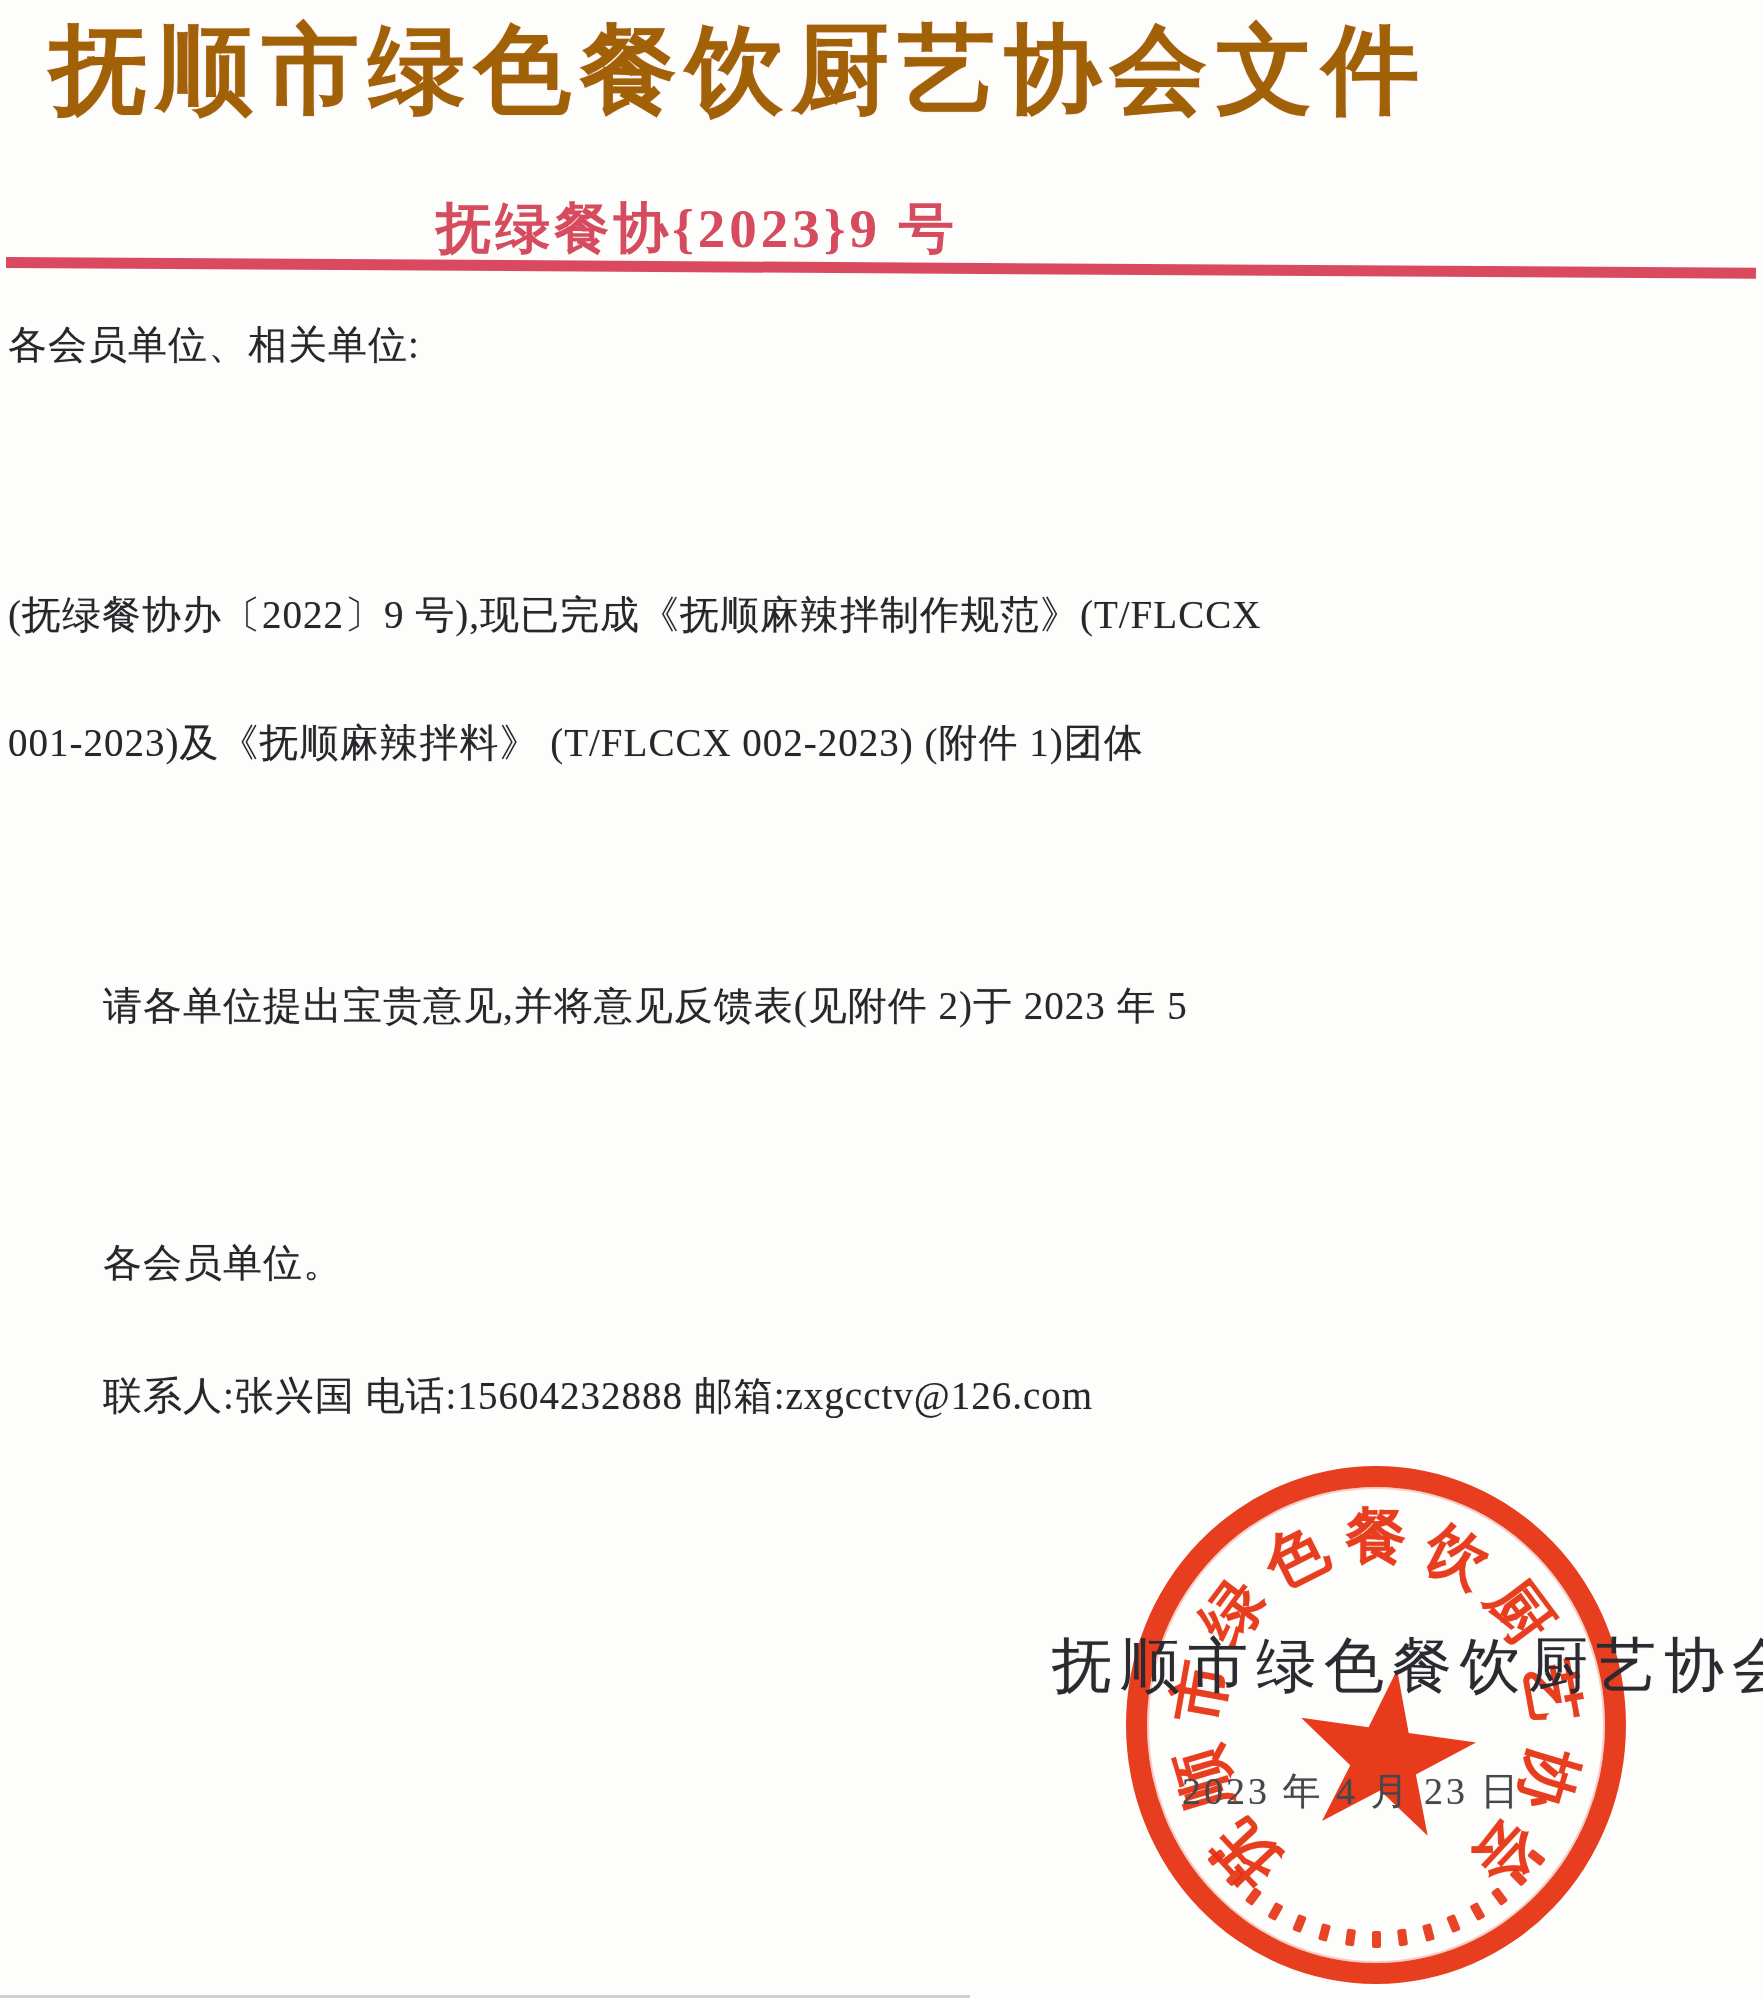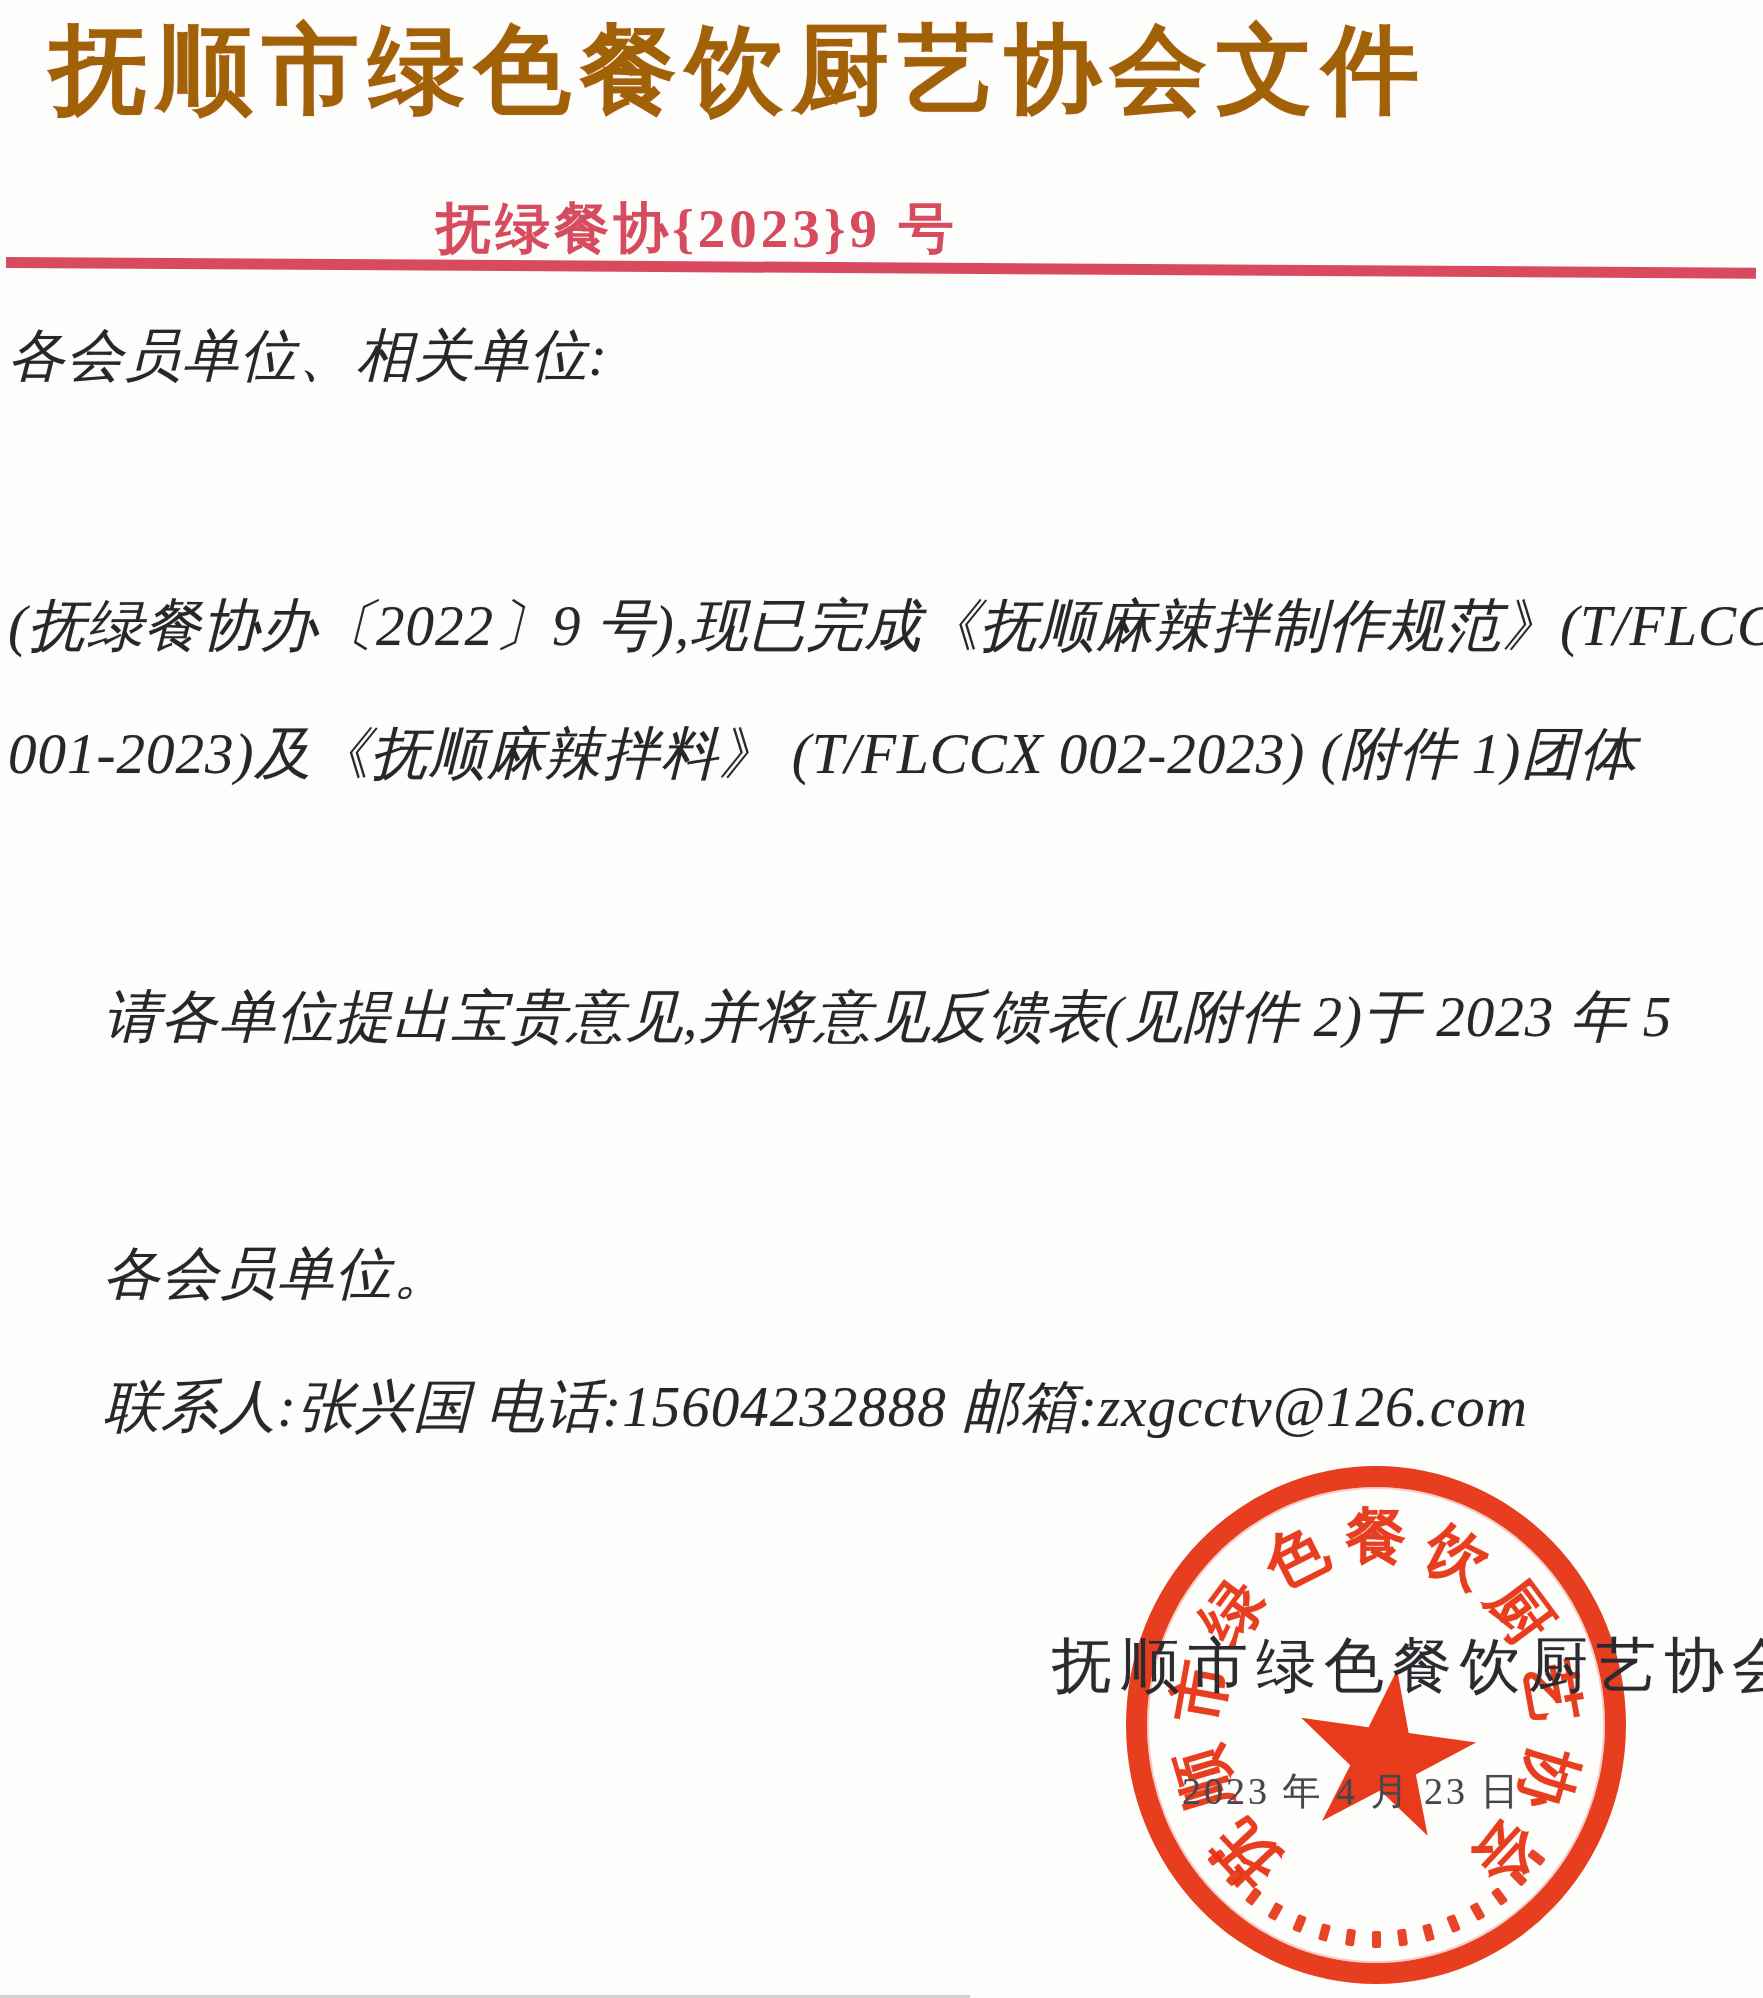--- a/index.html
+++ b/index.html
@@ -33,26 +33,25 @@
   .red-rule{
     position:absolute;top:257px;left:6px;width:1750px;height:11px;
     background:#d94a60;
     transform:rotate(0.35deg);
     transform-origin:left center;
   }
 
   
   .line{
     position:absolute;left:8px;right:6px;
-    font-size:57px;
+    font-size:39px;
     color:#26262b;
     letter-spacing:1px;
     white-space:nowrap;
     text-shadow:0 0 1px rgba(38,38,43,.35);
-    font-style:italic;
   }
   .indent-2{text-indent:168px;}
   .indent-1{text-indent:95px;}
 
   .signature-line{
     position:absolute;left:1052px;top:1626px;
     font-size:60px;color:#2a2a30;
     letter-spacing:8px;white-space:nowrap;
     z-index:3;
     text-shadow:0 0 1px rgba(42,42,48,.4);

